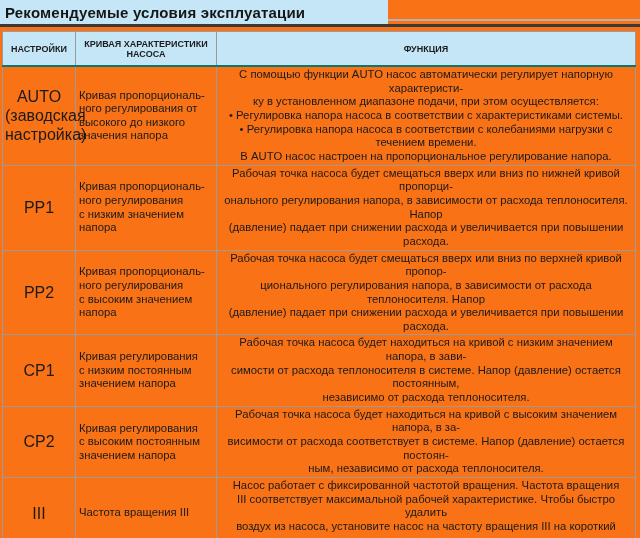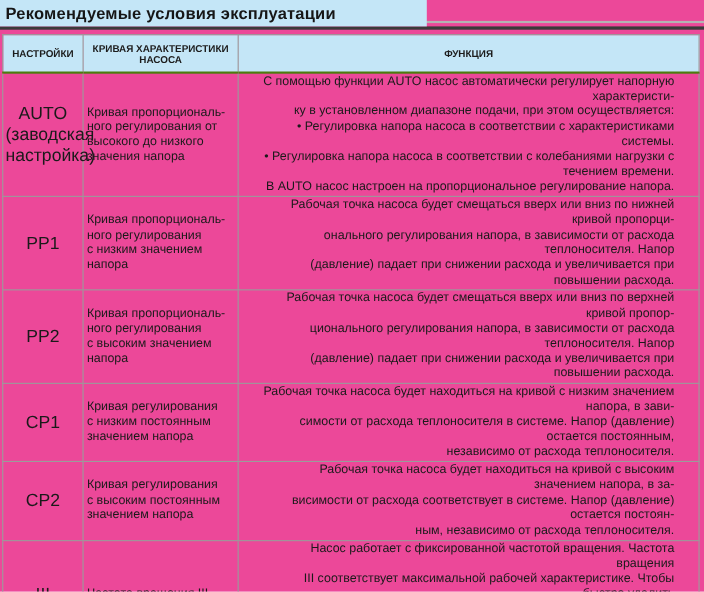--- a/index.html
+++ b/index.html
@@ -1,43 +1,43 @@
 <!DOCTYPE html>
 <html><head>
 <meta charset="utf-8">
 <style>
   html, body { margin: 0; padding: 0; background: #ffffff; }
   .page {
     width: 640px; height: 538px; overflow: hidden; position: relative;
-    font-family: "Liberation Sans", sans-serif; color: #1a1a1a; background: #ec4899;
+    font-family: "Liberation Sans", sans-serif; color: #1a1a1a; background: #f97316;
   }
   
   .top-area { position: relative; height: 31px; }
   .rule-light { position: absolute; top: 19px; left: 0; right: 0; height: 2px; background: #b3b3b3; }
   .rule-dark  { position: absolute; top: 24px; left: 0; right: 0; height: 3px; background: #3a3a3a; }
   .title-bar {
     position: absolute; top: 0; left: 0; width: 388px; height: 24px;
     background: #c4e6f7; z-index: 2; display: flex; align-items: center;
   }
   .title-bar span { font-size: 15px; font-weight: bold; padding-left: 5px; letter-spacing: 0.2px; color: #161616; }
   
   table.cond {
     border-collapse: collapse; table-layout: fixed;
     width: 634px; margin-left: 2px;
     border-left: 1px solid #9b9b9b; border-right: 1px solid #9b9b9b;
     border-top: 1px solid #5a5a5a; border-bottom: 3px solid #2e2e2e;
   }
   table.cond th, table.cond td { border: 1px solid #9b9b9b; vertical-align: middle; }
   table.cond thead th {
     background: #c4e6f7; font-size: 9px; font-weight: bold; text-align: center;
-    height: 29px; border-bottom: 2px solid #4d7c0f; color: #1c1c1c; padding: 2px;
+    height: 29px; border-bottom: 2px solid #0f766e; color: #1c1c1c; padding: 2px;
   }
   td.c1 { width: 68px;  text-align: center; font-size: 16px; line-height: 1.2;  padding: 1px 2px; }
   td.c2 { width: 136px; text-align: left; font-size: 11.3px; line-height: 1.2;  padding: 1px 3px; }
-  td.c3 {               text-align: right;   font-size: 11.3px; line-height: 1.21; padding: 1px 22px; }
+  td.c3 {               text-align: center;   font-size: 11.3px; line-height: 1.21; padding: 1px 4px; }
   .pre { white-space: pre-line; margin-top: 32px; }
 </style>
 </head>
 <body>
 
 <div class="page">
 
   <div class="top-area">
     <div class="rule-light"></div>
     <div class="rule-dark"></div>

